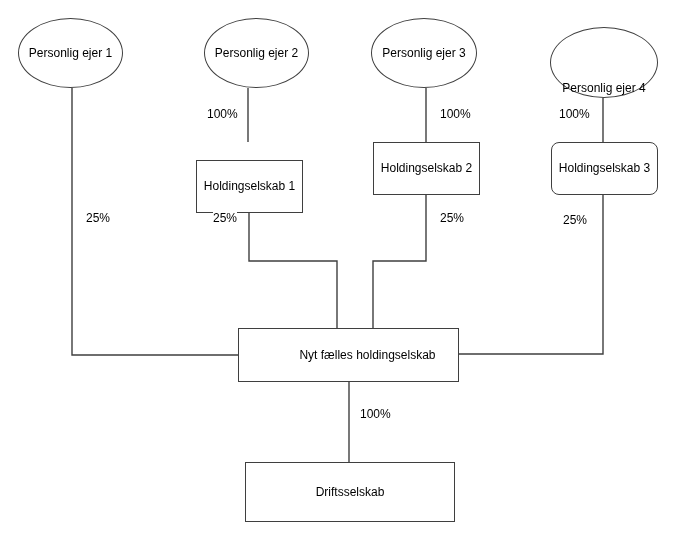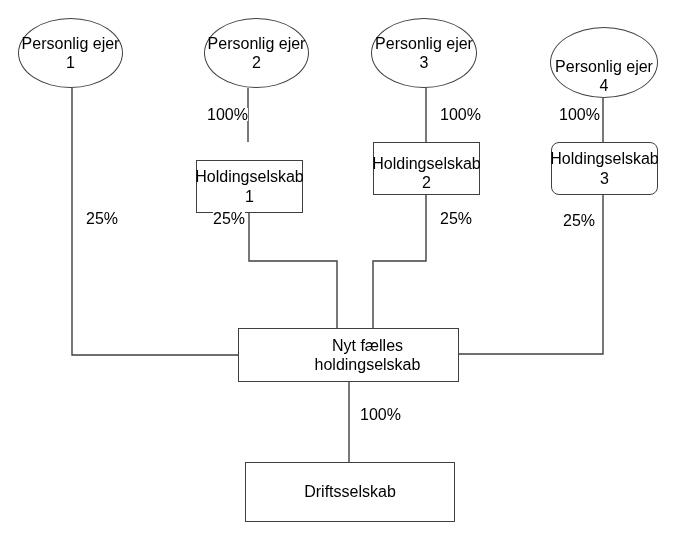--- a/index.html
+++ b/index.html
@@ -6,21 +6,21 @@
     margin: 0;
     padding: 0;
     background: #ffffff;
   }
   .canvas {
     position: relative;
     width: 675px;
     height: 542px;
     background: #ffffff;
     font-family: "Liberation Sans", sans-serif;
-    font-size: 16px;
+    font-size: 12px;
     color: #000000;
     overflow: hidden;
   }
   .edges-layer {
     position: absolute;
     left: 0;
     top: 0;
     width: 675px;
     height: 542px;
     z-index: 1;
@@ -98,21 +98,21 @@
   <div class="node ellipse n-owner3" style="border-color: rgb(63, 63, 63); color: rgb(0, 0, 0);">
     <span>Personlig ejer 3</span>
   </div>
   <div class="node ellipse n-owner4" style="border-color: rgb(63, 63, 63); color: rgb(0, 0, 0);">
     <span>Personlig ejer 4</span>
   </div>
 
   <div class="node n-holding1" style="border-color: rgb(63, 63, 63); color: rgb(0, 0, 0);">
     <span>Holdingselskab 1</span>
   </div>
-  <div class="node n-holding2" style="border-color: rgb(63, 63, 63); color: rgb(0, 0, 0); align-items: flex-end;">
+  <div class="node n-holding2" style="border-color: rgb(63, 63, 63); color: rgb(0, 0, 0);">
     <span>Holdingselskab 2</span>
   </div>
   <div class="node n-holding3" style="border-color: rgb(63, 63, 63); color: rgb(0, 0, 0); border-radius: 8px;">
     <span>Holdingselskab 3</span>
   </div>
 
   <div class="node n-joint" style="border-color: rgb(63, 63, 63); color: rgb(0, 0, 0); padding-left: 40px;">
     <span>Nyt fælles holdingselskab</span>
   </div>
 

